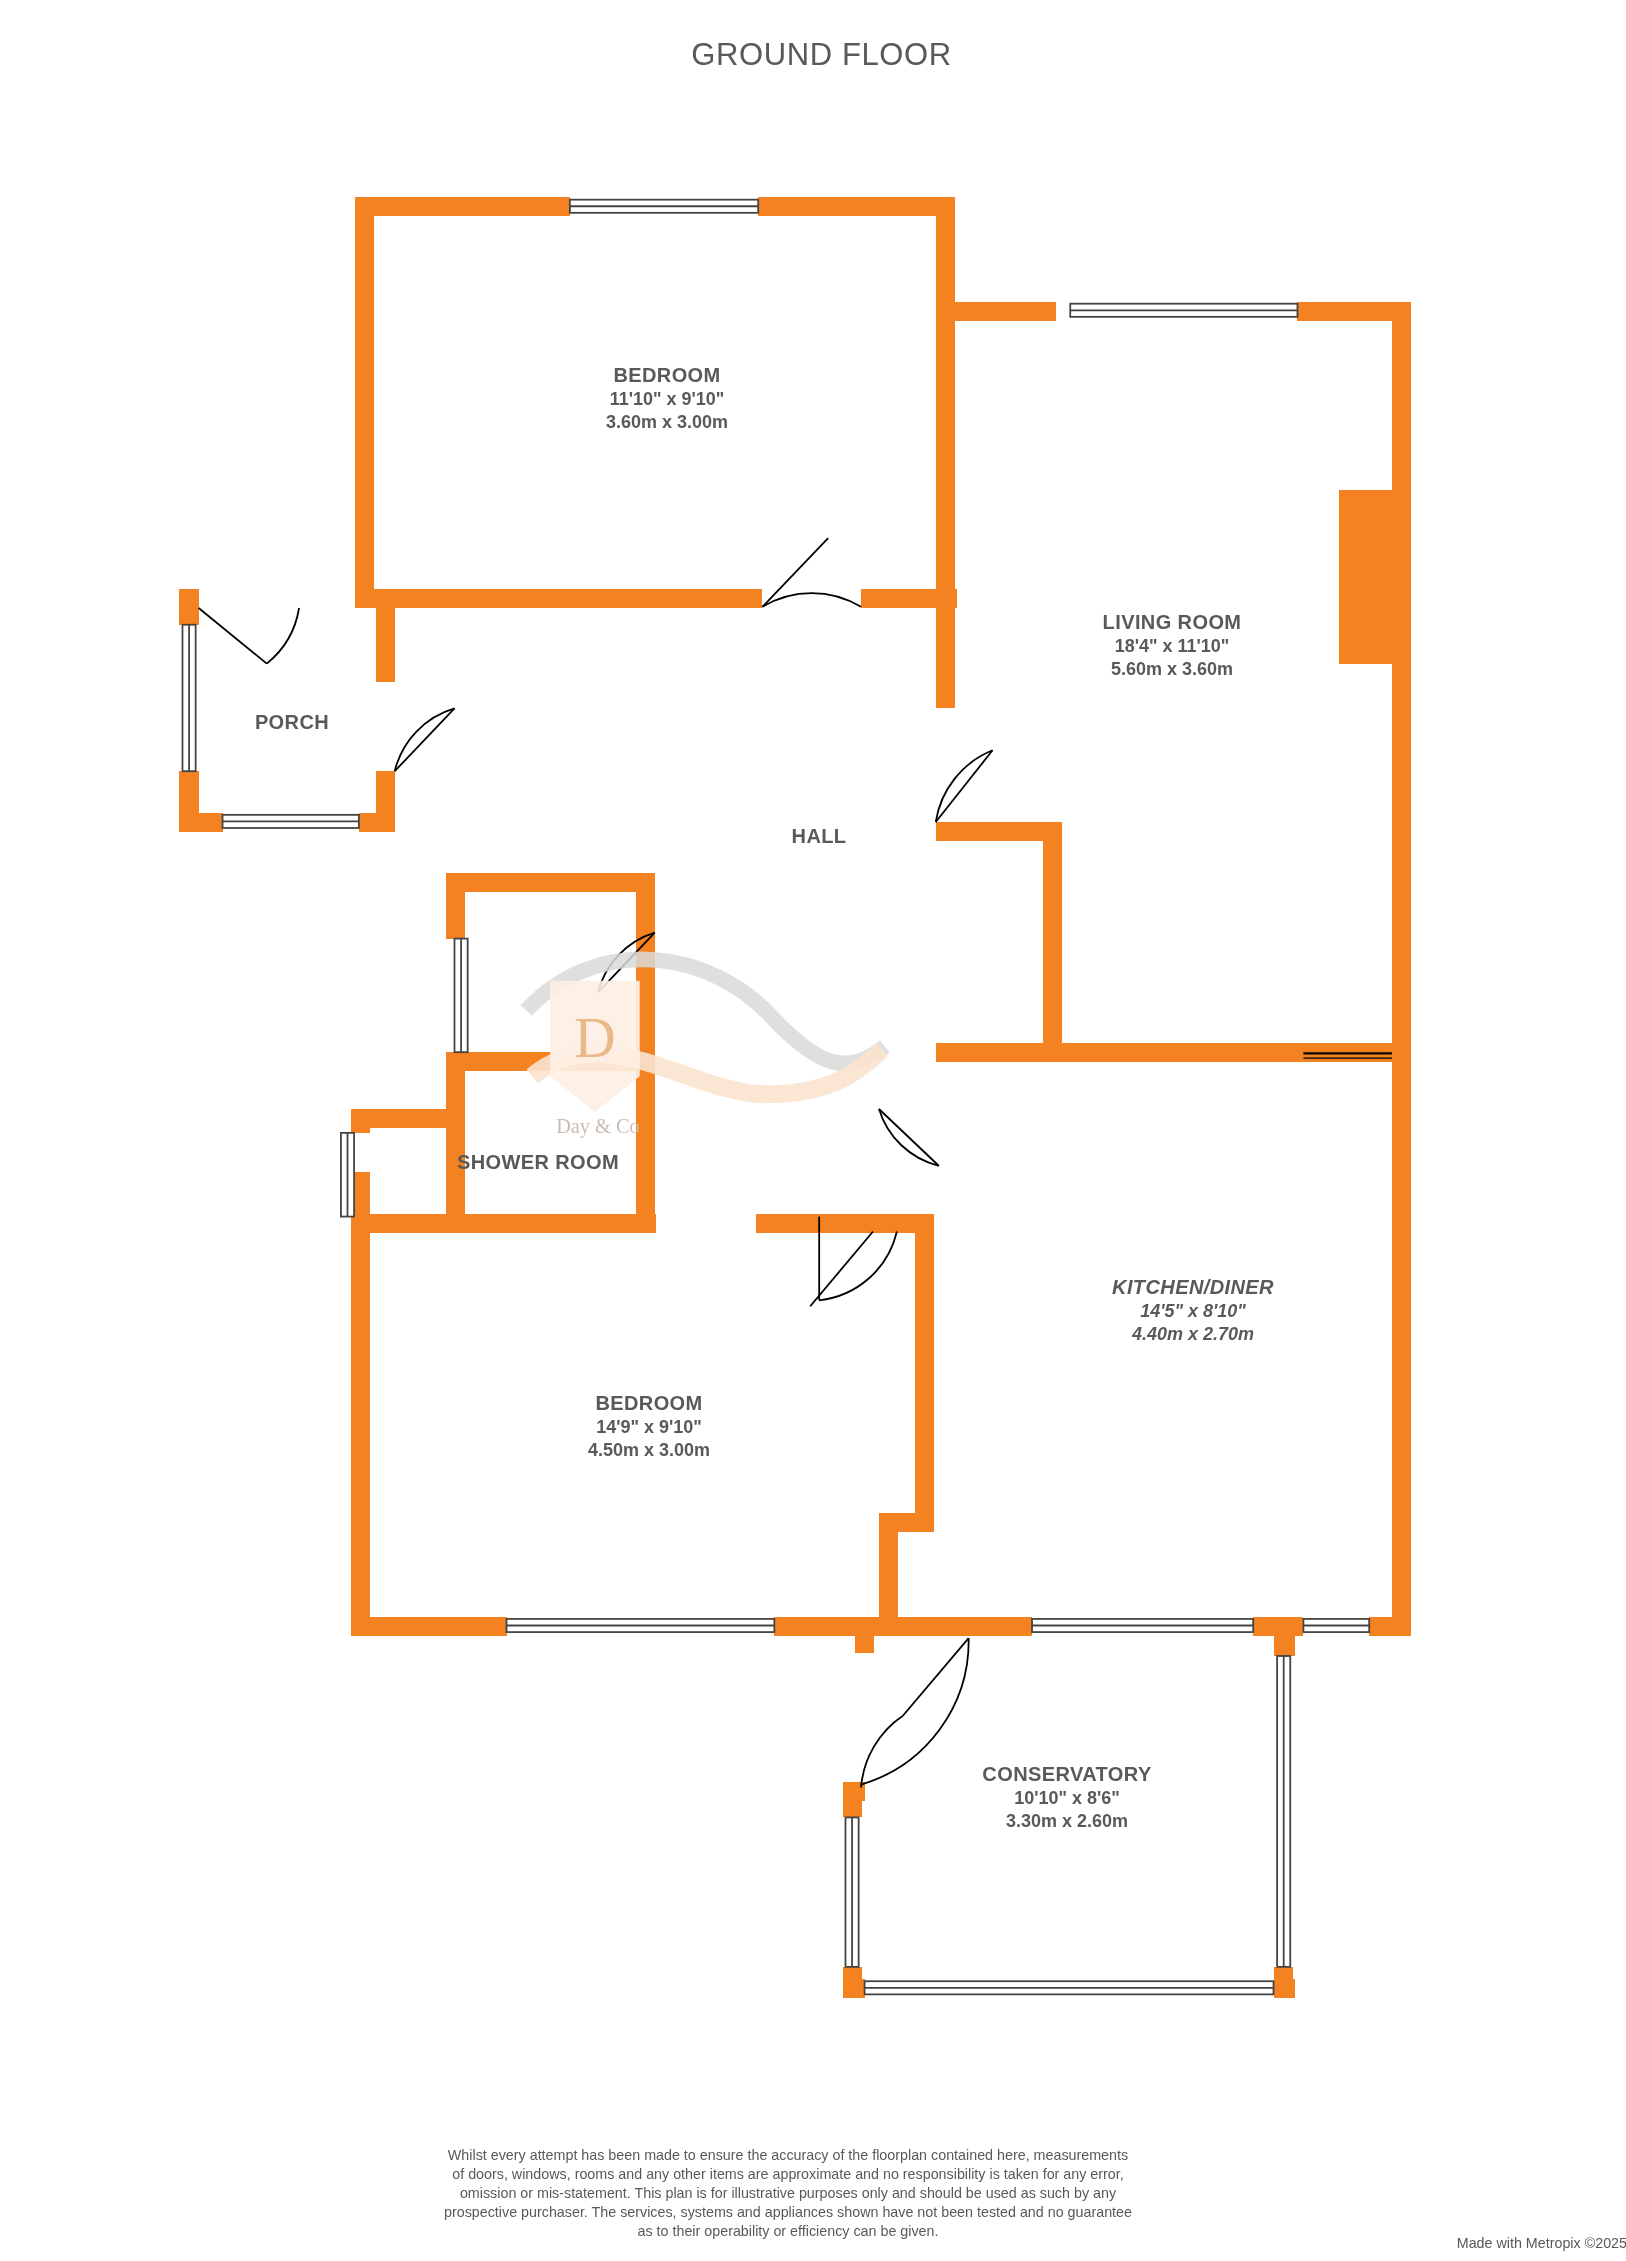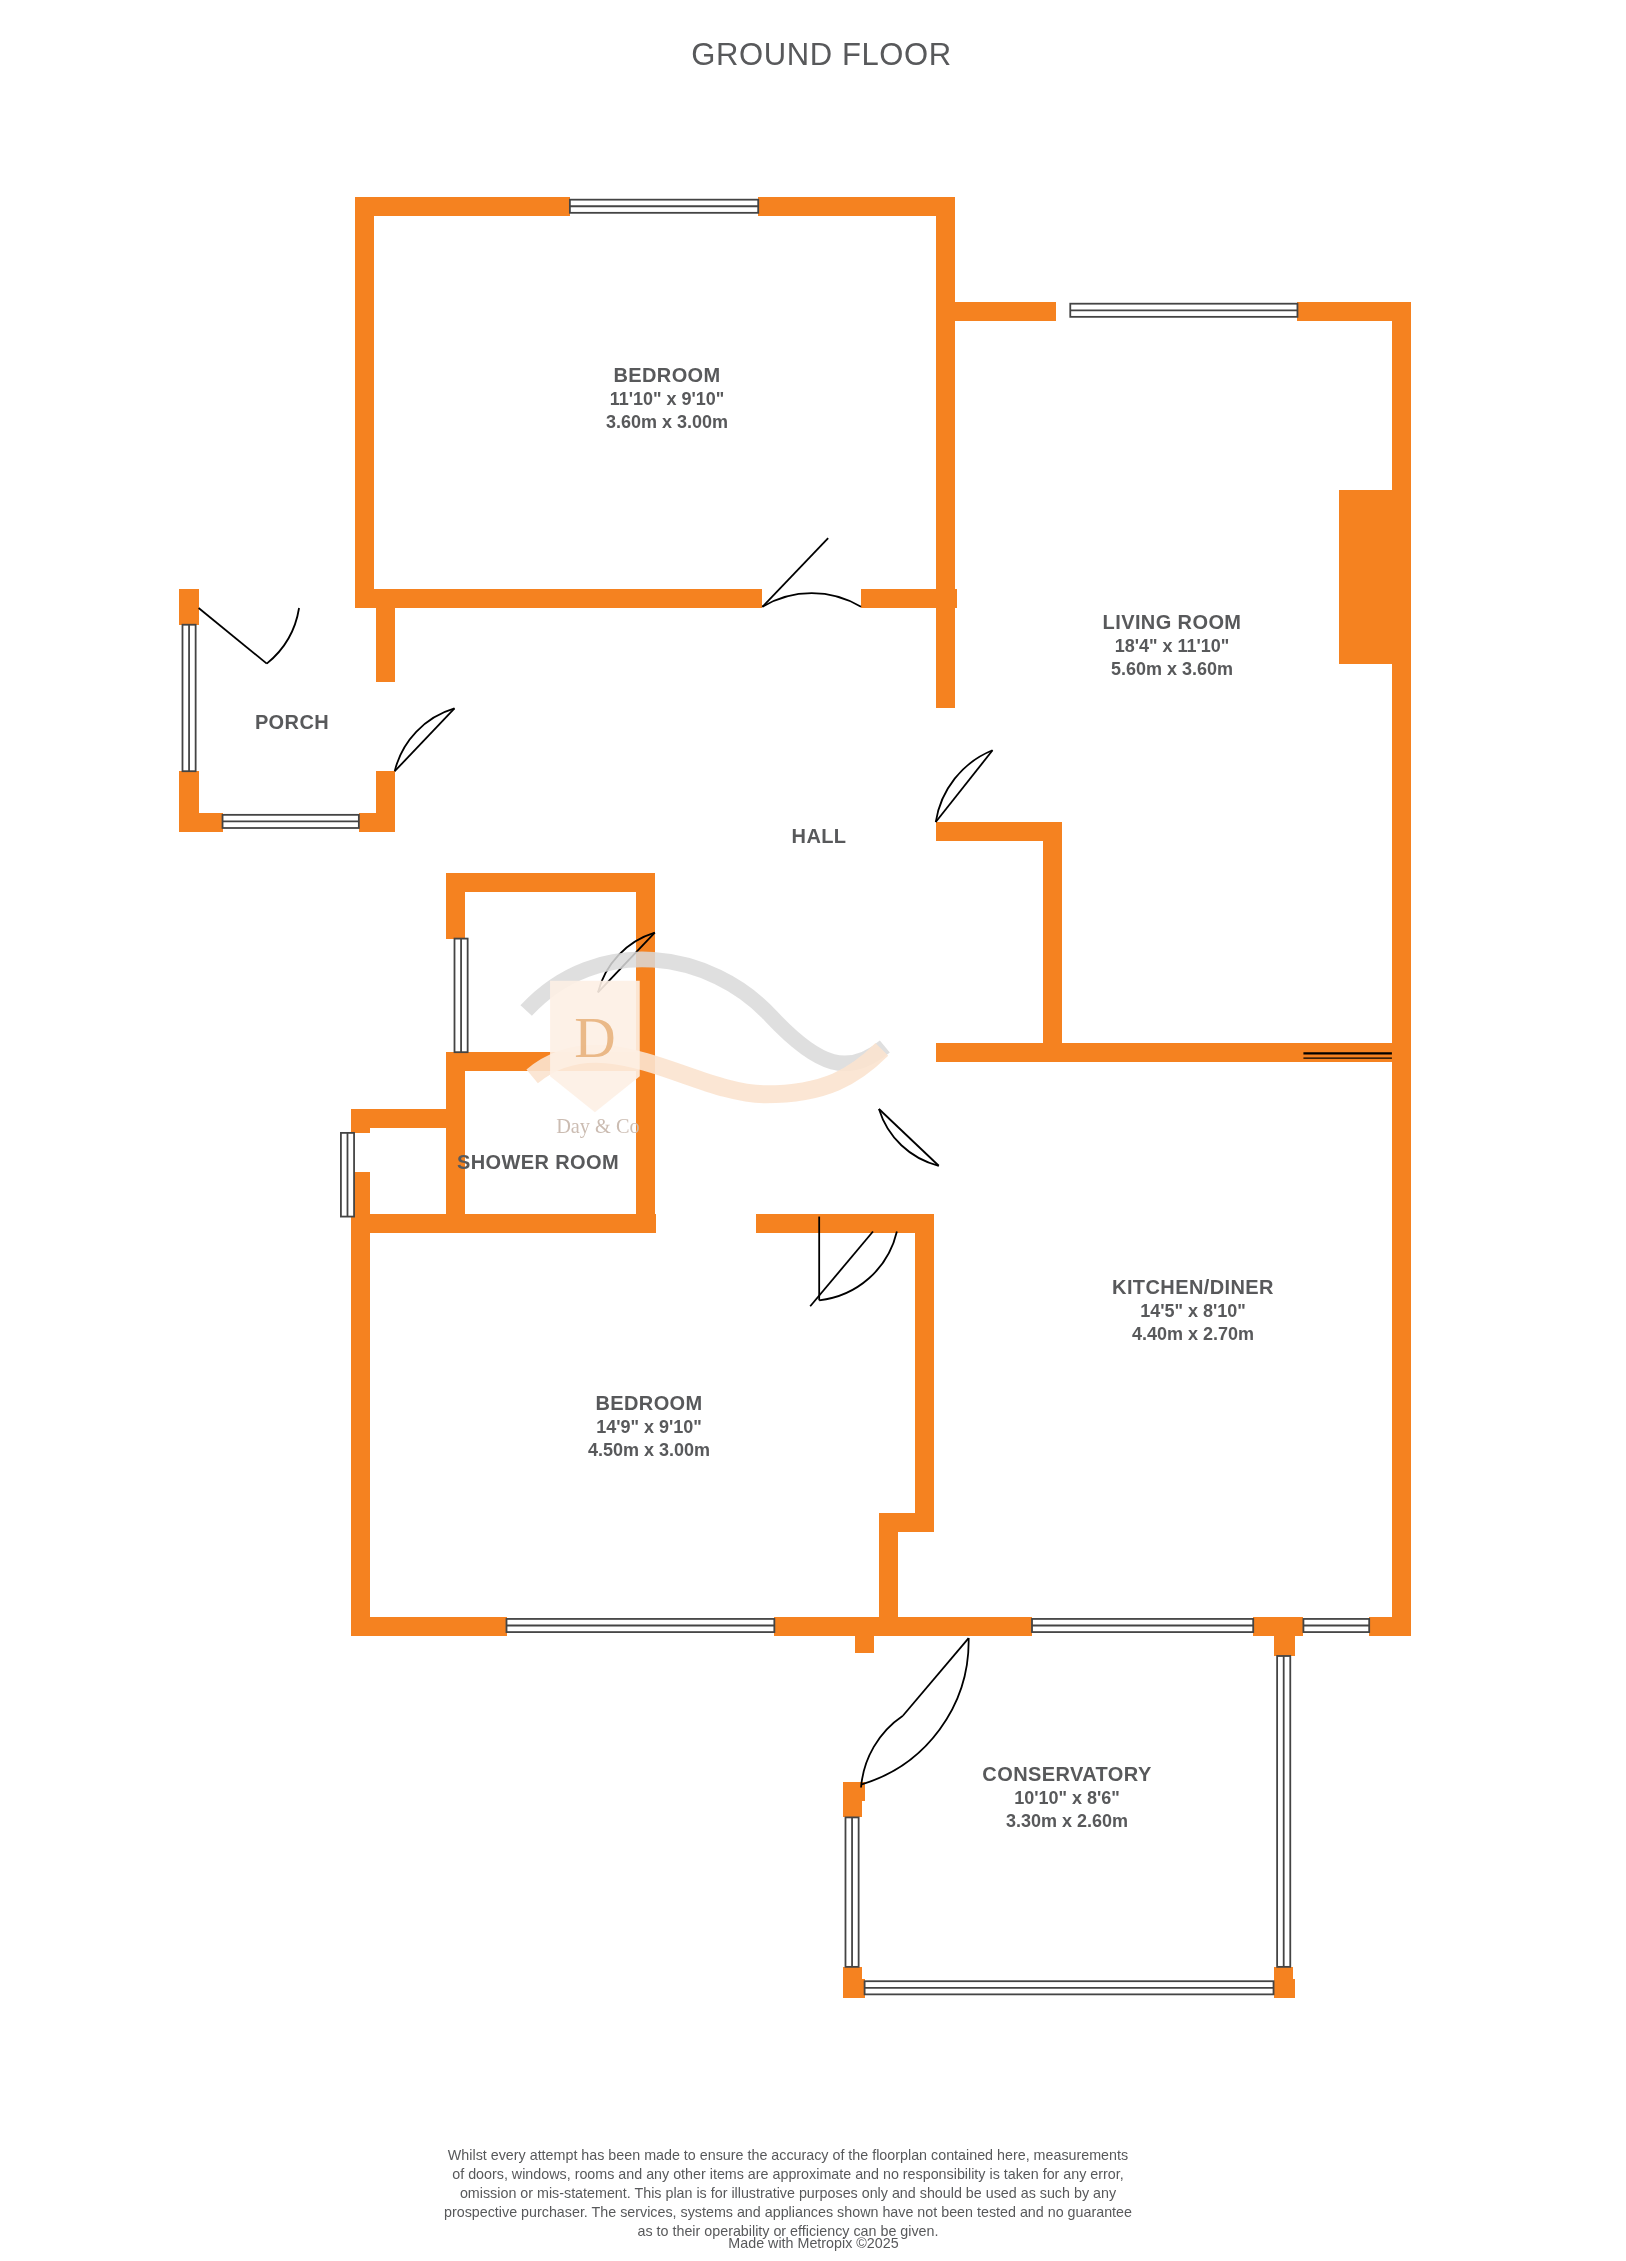--- a/index.html
+++ b/index.html
@@ -85,21 +85,21 @@
     font-size: 14.3px;
     line-height: 1.33;
     color: #58595b;
   }
   #disclaimer .line { display: block; }
   #made-with {
     position: absolute;
     left: 0;
     top: 2235px;
     width: 1627px;
-    text-align: center;
+    text-align: right;
     font-size: 14.3px;
     color: #58595b;
   }
 </style>
 </head>
 <body>
 
 <div id="plan-title">GROUND FLOOR</div>
 
 <div id="floorplan-canvas">
@@ -282,21 +282,21 @@
   </div>
 
   <div class="room-label" style="left:819px; top:823px;">
     <span class="rname">HALL</span>
   </div>
 
   <div class="room-label" style="left:517px; top:1149px;margin-left:21px;">
     <span class="rname">SHOWER ROOM</span>
   </div>
 
-  <div class="room-label" style="left:1193px; top:1274px;">
+  <div class="room-label" style="left:1193px; top:1274px;font-style:italic;">
     <span class="rname">KITCHEN/DINER</span>
     <span class="rdim">14'5"  x 8'10"</span>
     <span class="rdim">4.40m  x 2.70m</span>
   </div>
 
   <div class="room-label" style="left:649px; top:1390px;">
     <span class="rname">BEDROOM</span>
     <span class="rdim">14'9"  x 9'10"</span>
     <span class="rdim">4.50m  x 3.00m</span>
   </div>

